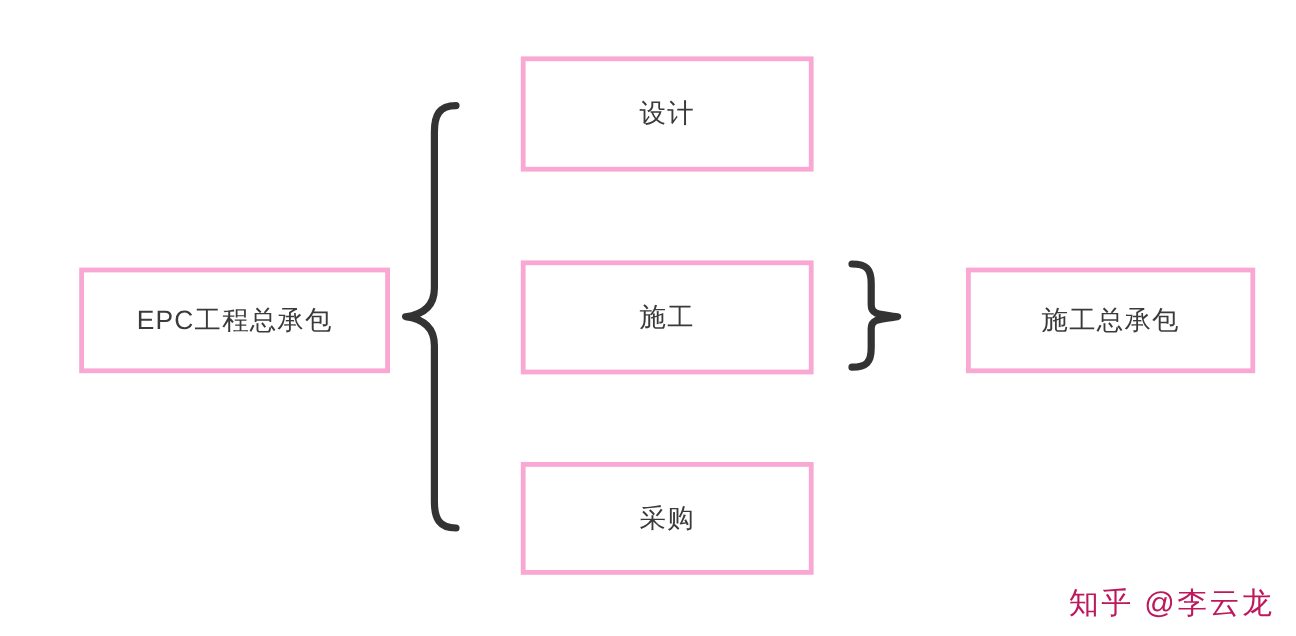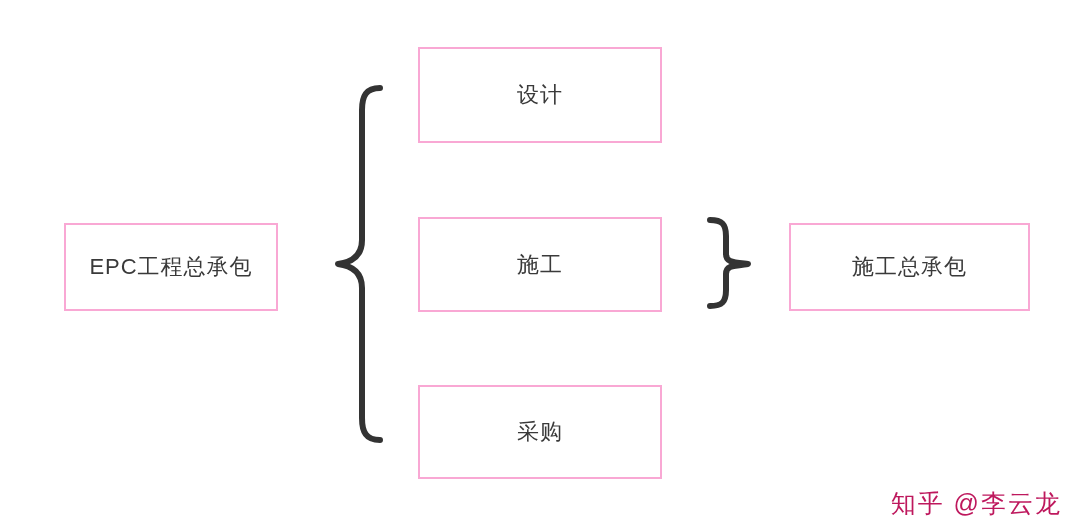--- a/index.html
+++ b/index.html
@@ -13,43 +13,44 @@
   #canvas {
     position: relative;
     width: 1080px;
     height: 530px;
     background: #ffffff;
     overflow: hidden;
   }
   .node-box {
     position: absolute;
     box-sizing: border-box;
-    border: 2px solid #f9a8d4;
+    border: 4px solid #f9a8d4;
     background: #ffffff;
     display: flex;
     align-items: center;
     justify-content: center;
+    margin-left: 16px;
   }
   .node-label {
     font-size: 22px;
     color: #3a3a3a;
     letter-spacing: 1px;
     line-height: 1;
     white-space: nowrap;
     font-weight: 400;
   }
   .brace {
     position: absolute;
     pointer-events: none;
   }
   .brace svg {
     display: block;
     overflow: visible;
   }
-  #box-epc      { left: 64px;  top: 223px; width: 214px; height: 88px; }
+  #box-epc      { left: 50px;  top: 223px; width: 259px; height: 88px; }
   #box-design   { left: 418px; top: 47px;  width: 244px; height: 96px; }
   #box-construct{ left: 418px; top: 217px; width: 244px; height: 95px; text-align: center; }
   #box-procure  { left: 418px; top: 385px; width: 244px; height: 94px; }
   #box-gc       { left: 789px; top: 223px; width: 241px; height: 88px; }
 
   #brace-left   { left: 330px; top: 82px; width: 60px;  height: 364px; }
   #brace-right  { left: 704px; top: 214px; width: 52px; height: 98px; }
 
   #watermark {
     position: absolute;

